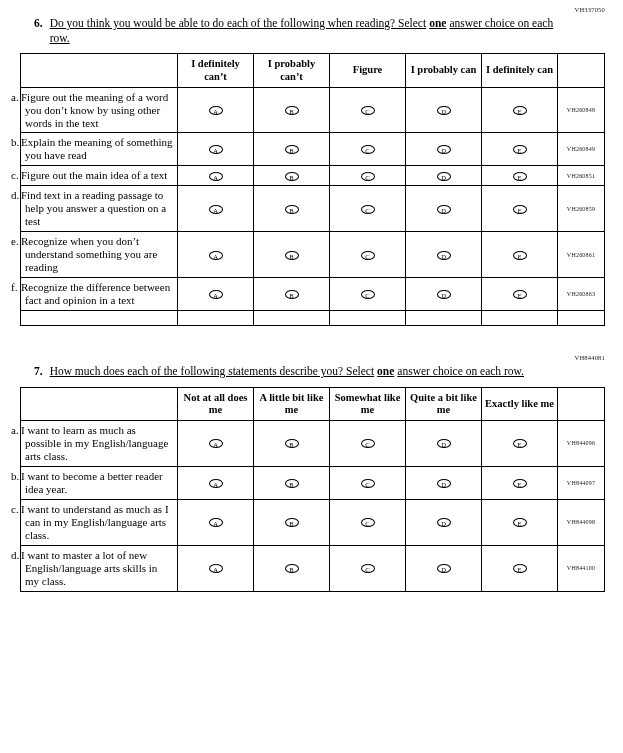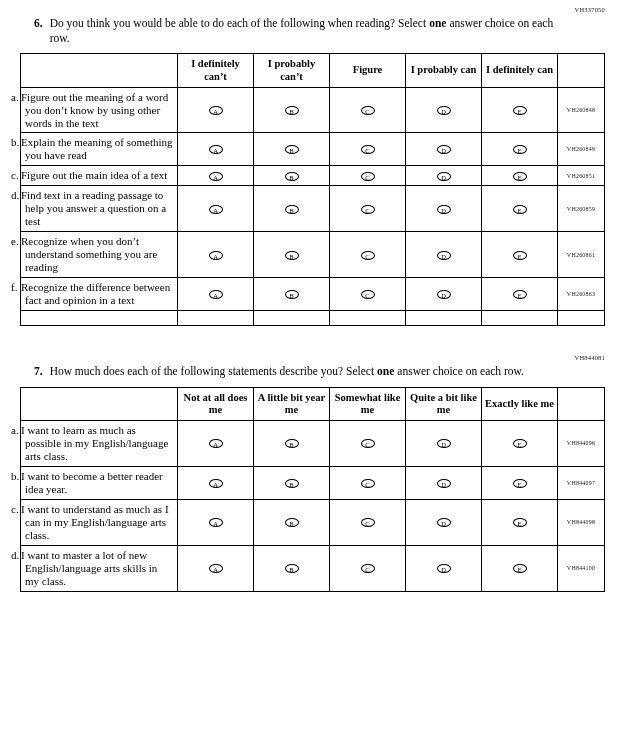--- a/index.html
+++ b/index.html
@@ -13,21 +13,21 @@
     text-align: right; font-size: 6.5px; color: #222;
     padding-right: 18px; letter-spacing: 0.2px;
   }
   .code6 { margin-top: 6px; }
   .code7 { margin-top: 28px; }
   .qprompt {
     display: flex; margin: 3px 30px 8px 34px; gap: 7px;
     font-size: 11.5px; line-height: 1.28;
   }
   .qnum { font-weight: bold; flex: 0 0 auto; }
-  .qtext { width: 514px; }
+  .qtext { width: 514px; text-decoration: underline; }
   .bold-one { font-weight: bold; margin: 0 3px; }
   table.grid {
     border-collapse: collapse; margin: 4px 0 8px 20px;
     table-layout: fixed; width: 584px;
   }
   table.grid th, table.grid td { border: 1px solid #000; }
   col.c-label { width: 157px; }
   col.c-opt   { width: 76px; }
   col.c-code  { width: 47px; }
   th.opt-head {
@@ -172,21 +172,21 @@
       <col class="c-opt">
       <col class="c-opt">
       <col class="c-opt">
       <col class="c-opt">
       <col class="c-code">
   </colgroup>
   <tbody>
       <tr>
     <th></th>
     <th class="opt-head">Not at all does me</th>
-    <th class="opt-head">A little bit year me</th>
+    <th class="opt-head">A little bit like me</th>
     <th class="opt-head">Somewhat like me</th>
     <th class="opt-head">Quite a bit like me</th>
     <th class="opt-head">Exactly like me</th>
     <th></th>
   </tr>
 
   <tr>
     <td class="lbl"><span class="letter">a.</span><span>I want to learn as much as possible in my English/language arts class.</span></td>
     <td class="opt"><span class="bubble"><span class="bl">A</span></span></td>
     <td class="opt"><span class="bubble"><span class="bl">B</span></span></td>

